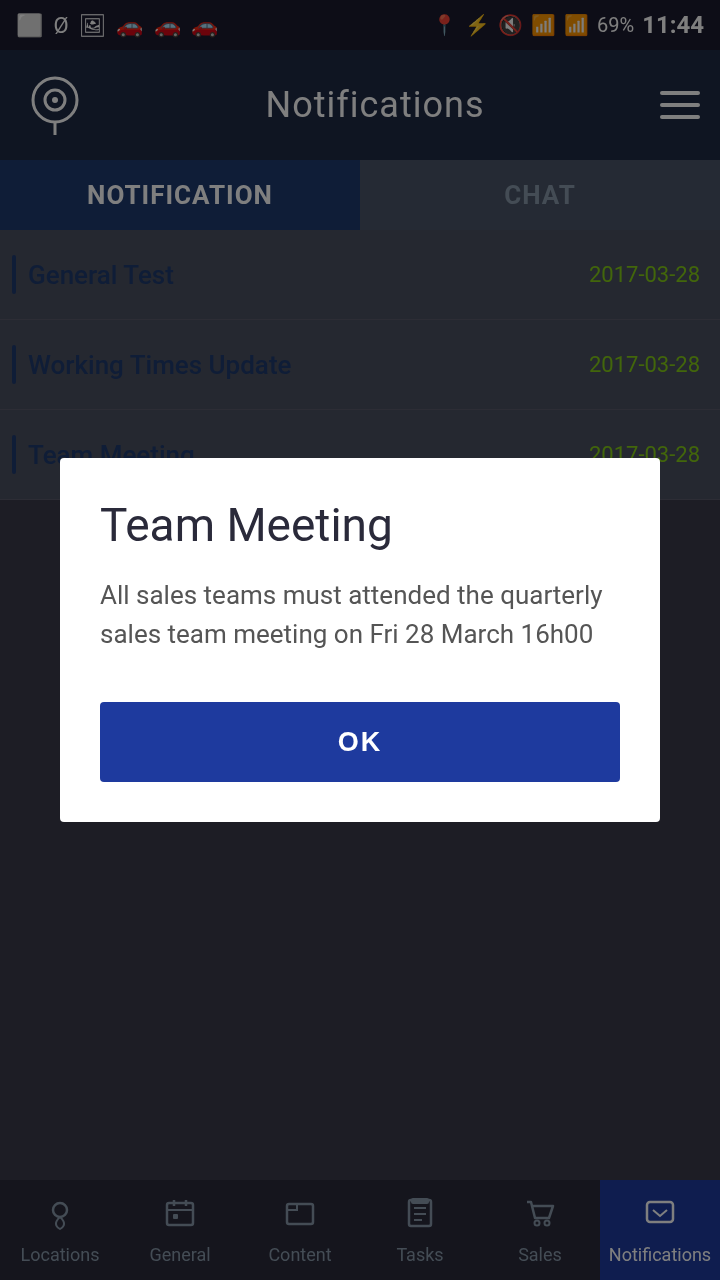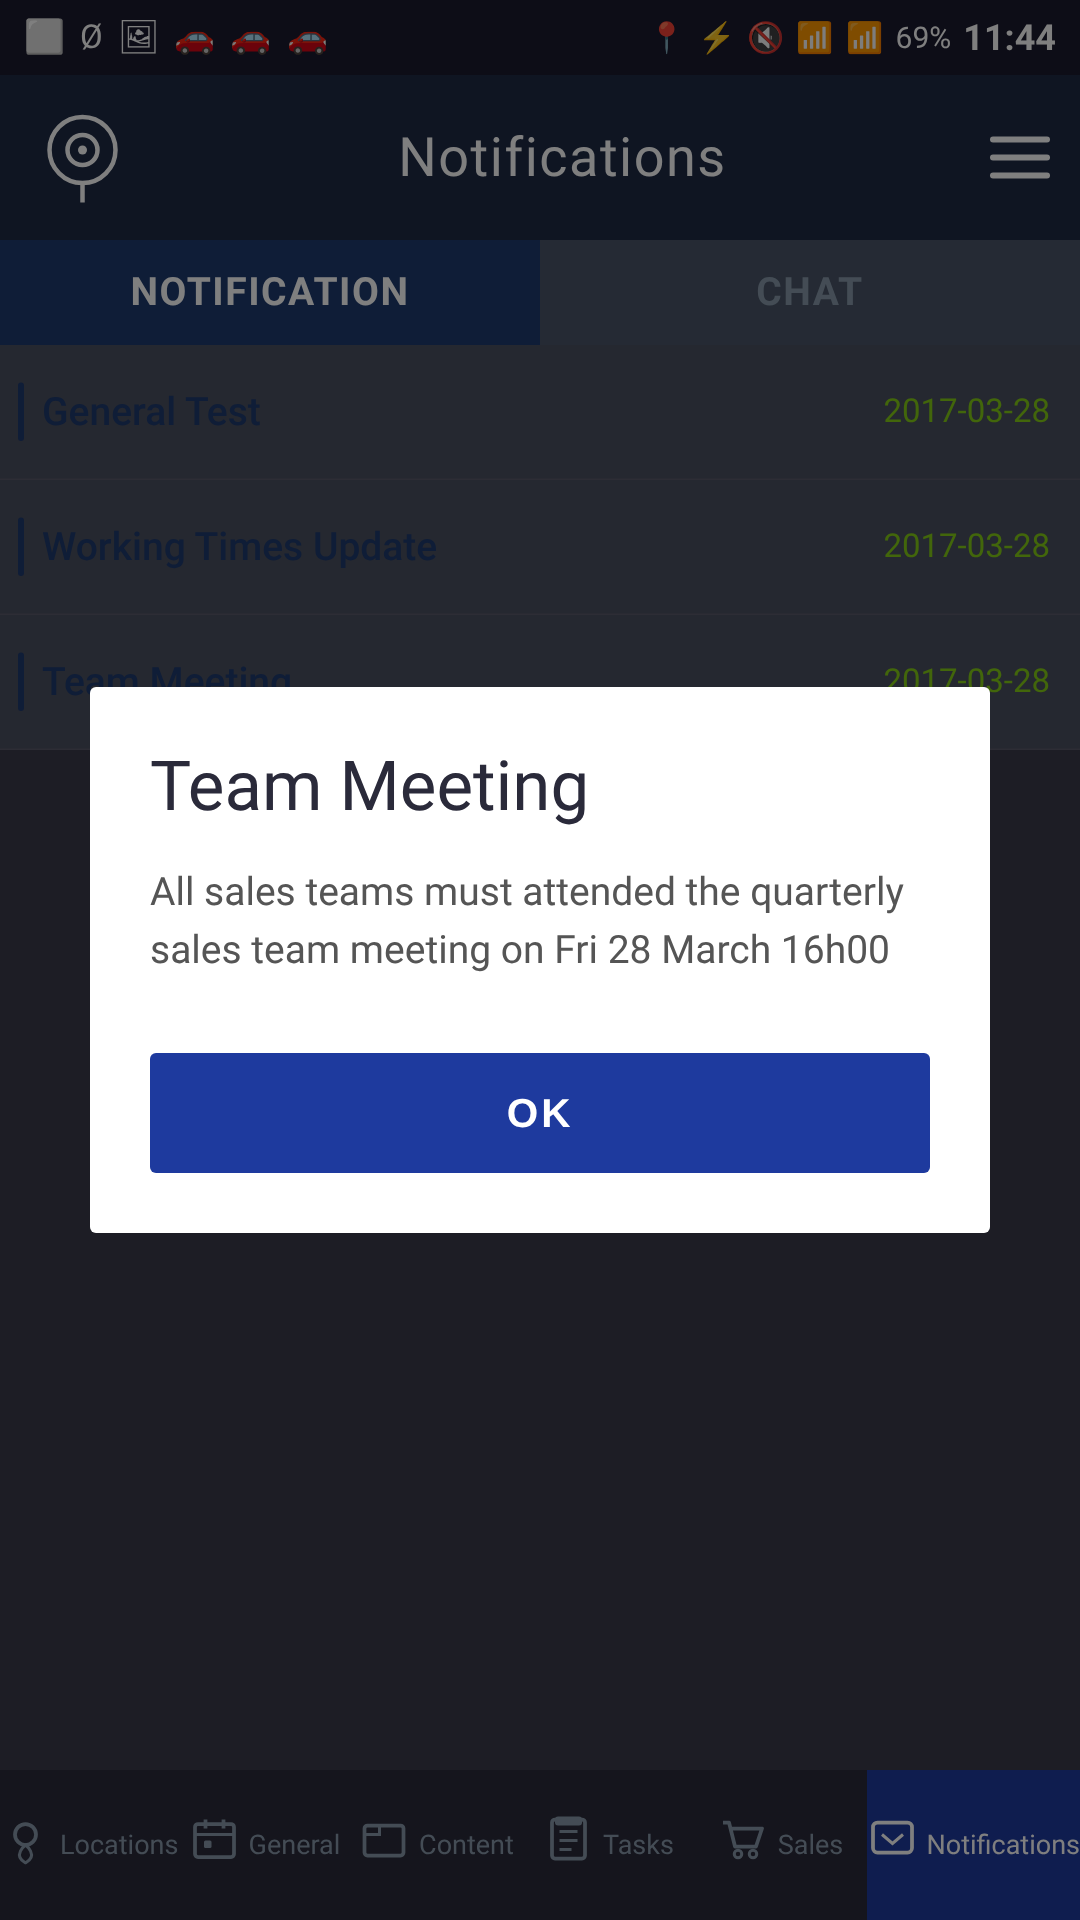--- a/index.html
+++ b/index.html
@@ -191,21 +191,21 @@
       left: 0;
       width: 100%;
       height: 100px;
       background: #2a2a3a;
       display: flex;
       align-items: center;
     }
     .nav-item {
       flex: 1;
       display: flex;
-      flex-direction: row;
+      flex-direction: column;
       align-items: center;
       justify-content: center;
       gap: 6px;
       cursor: pointer;
       height: 100%;
       color: #8899aa;
     }
     .nav-item.active {
       background: #1e3a9e;
       color: white;

